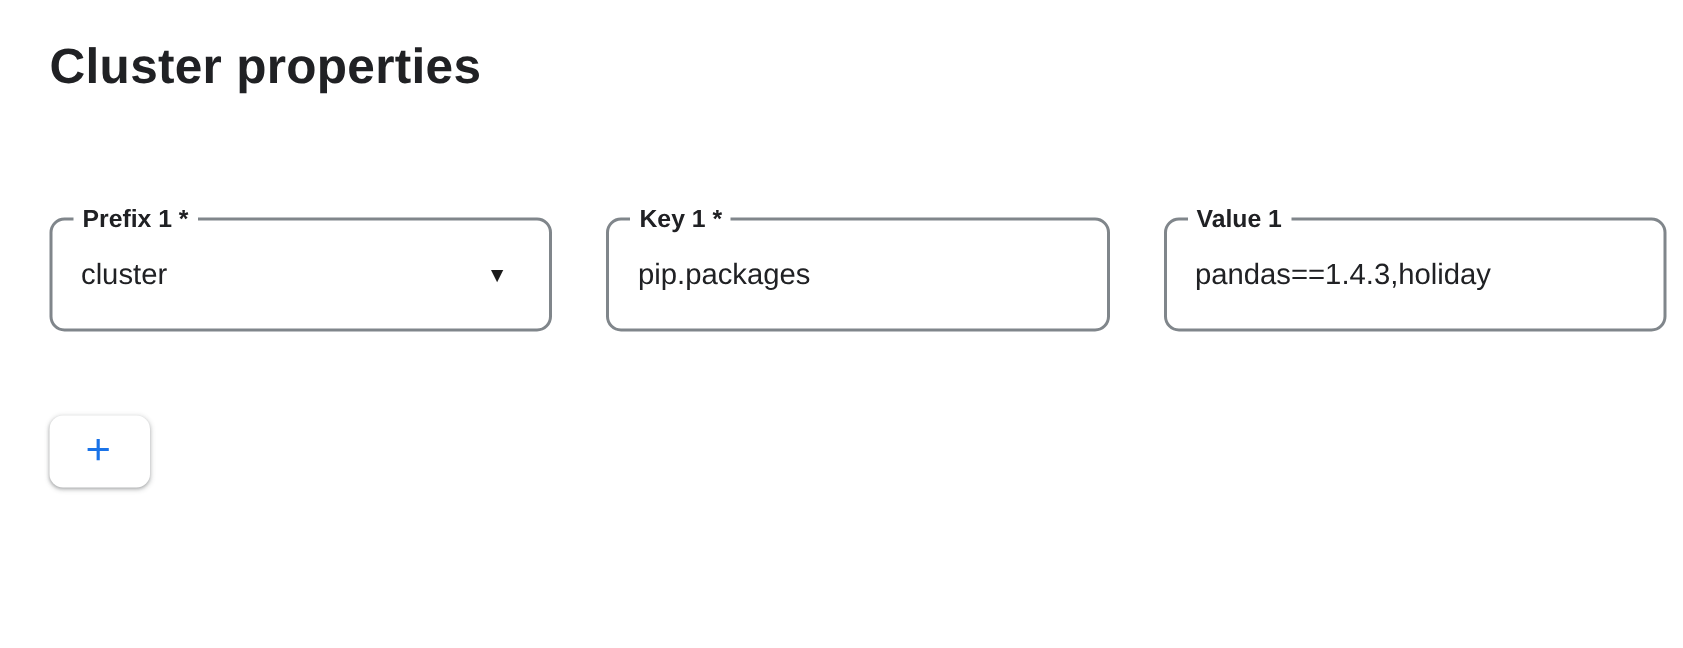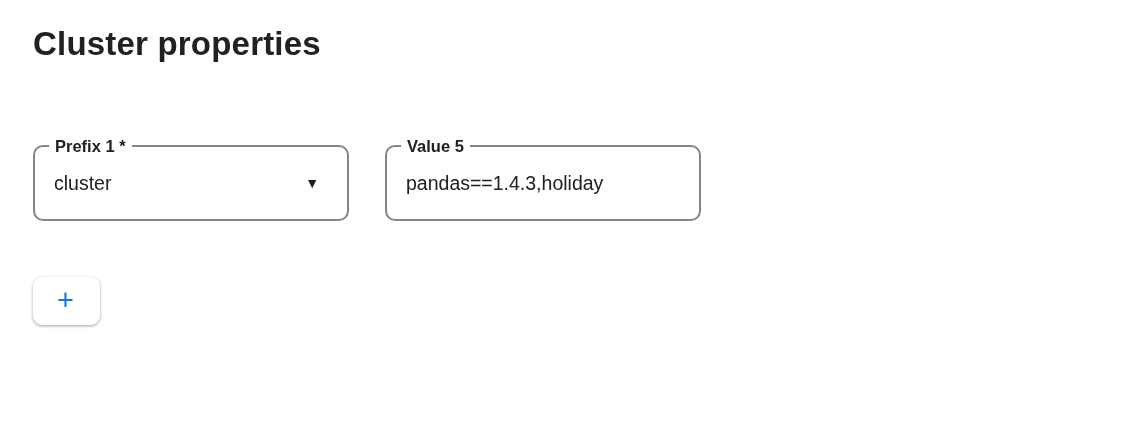--- a/index.html
+++ b/index.html
@@ -32,21 +32,21 @@
     font-weight: 400;
     color: #202124;
   }
   .fields-row {
     margin-top: 81px;
     display: flex;
     gap: 36px;
   }
   .field {
     position: relative;
-    width: 316px;
+    width: 384px;
     height: 76px;
     border: 2px solid #80868b;
     border-radius: 10px;
     background: #ffffff;
   }
   .field-label {
     position: absolute;
     top: -11px;
     left: 14px;
     background: #ffffff;
@@ -129,23 +129,27 @@
 
 
   <div class="fields-row">
 
     <div class="field">
       <span class="field-label">Prefix 1 *</span>
       <div class="select-value">cluster</div>
       <span class="dropdown-arrow">▼</span>
     </div>
 
+    <div class="field">
+      <span class="field-label">Key 1 *</span>
+      <input class="field-input" type="text" value="pip.packages" style="">
+    </div>
 
     <div class="field">
-      <span class="field-label">Value 5</span>
+      <span class="field-label">Value 1</span>
       <input class="field-input" type="text" value="pandas==1.4.3,holiday" style="">
     </div>
 
   </div>
 
   <button class="add-btn">
     <span class="plus-glyph">+</span>
   </button>
 
 </div>

